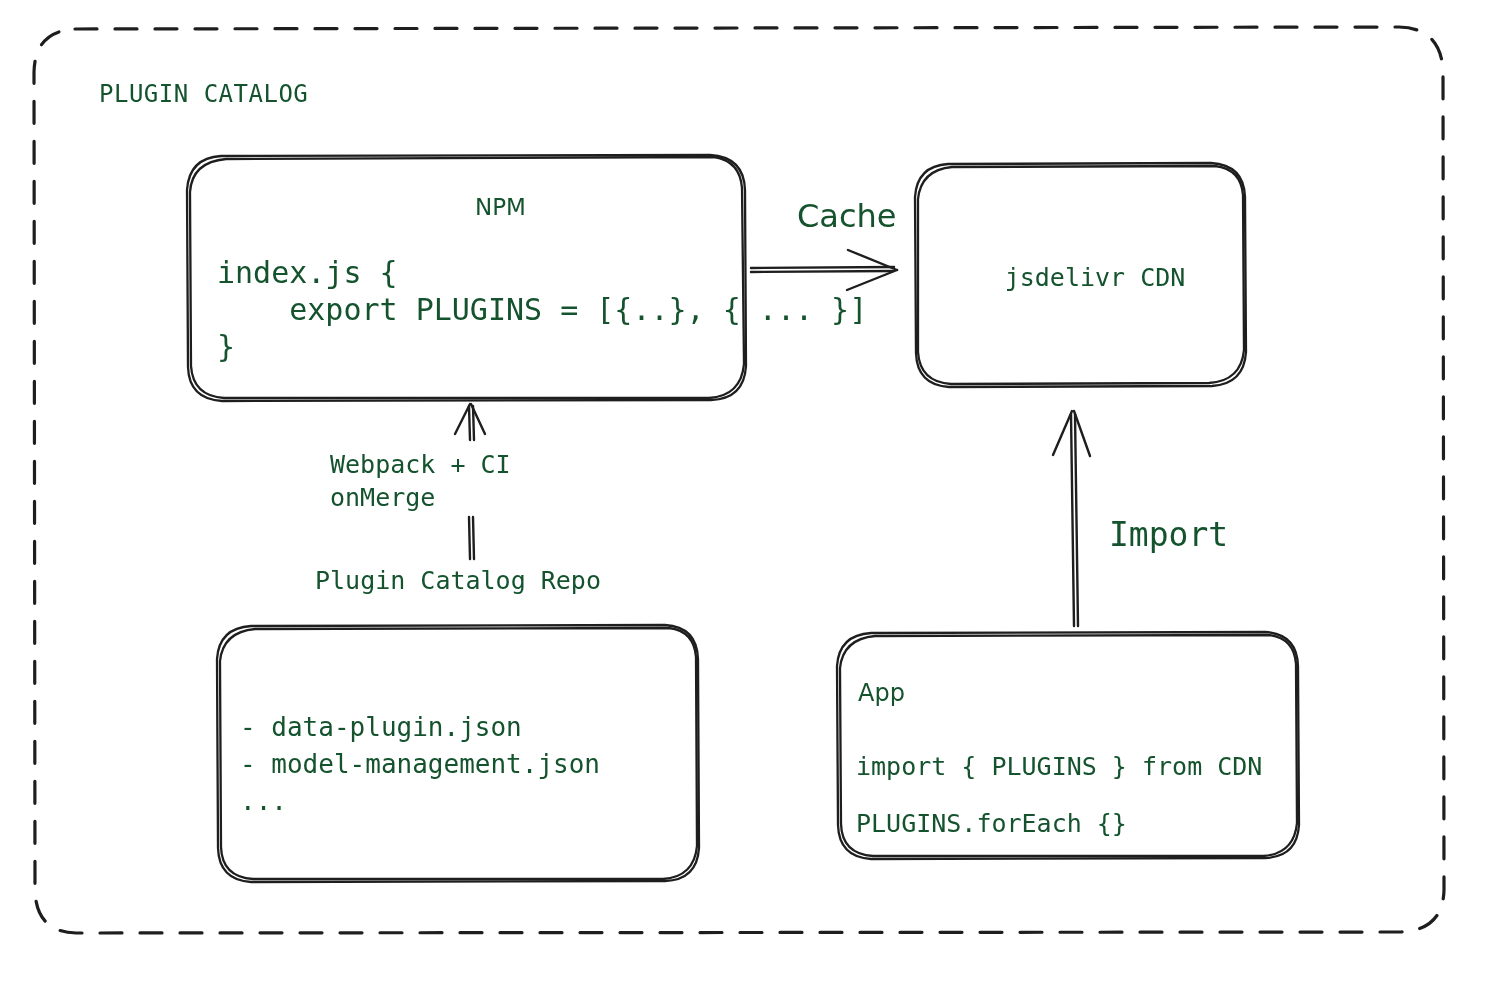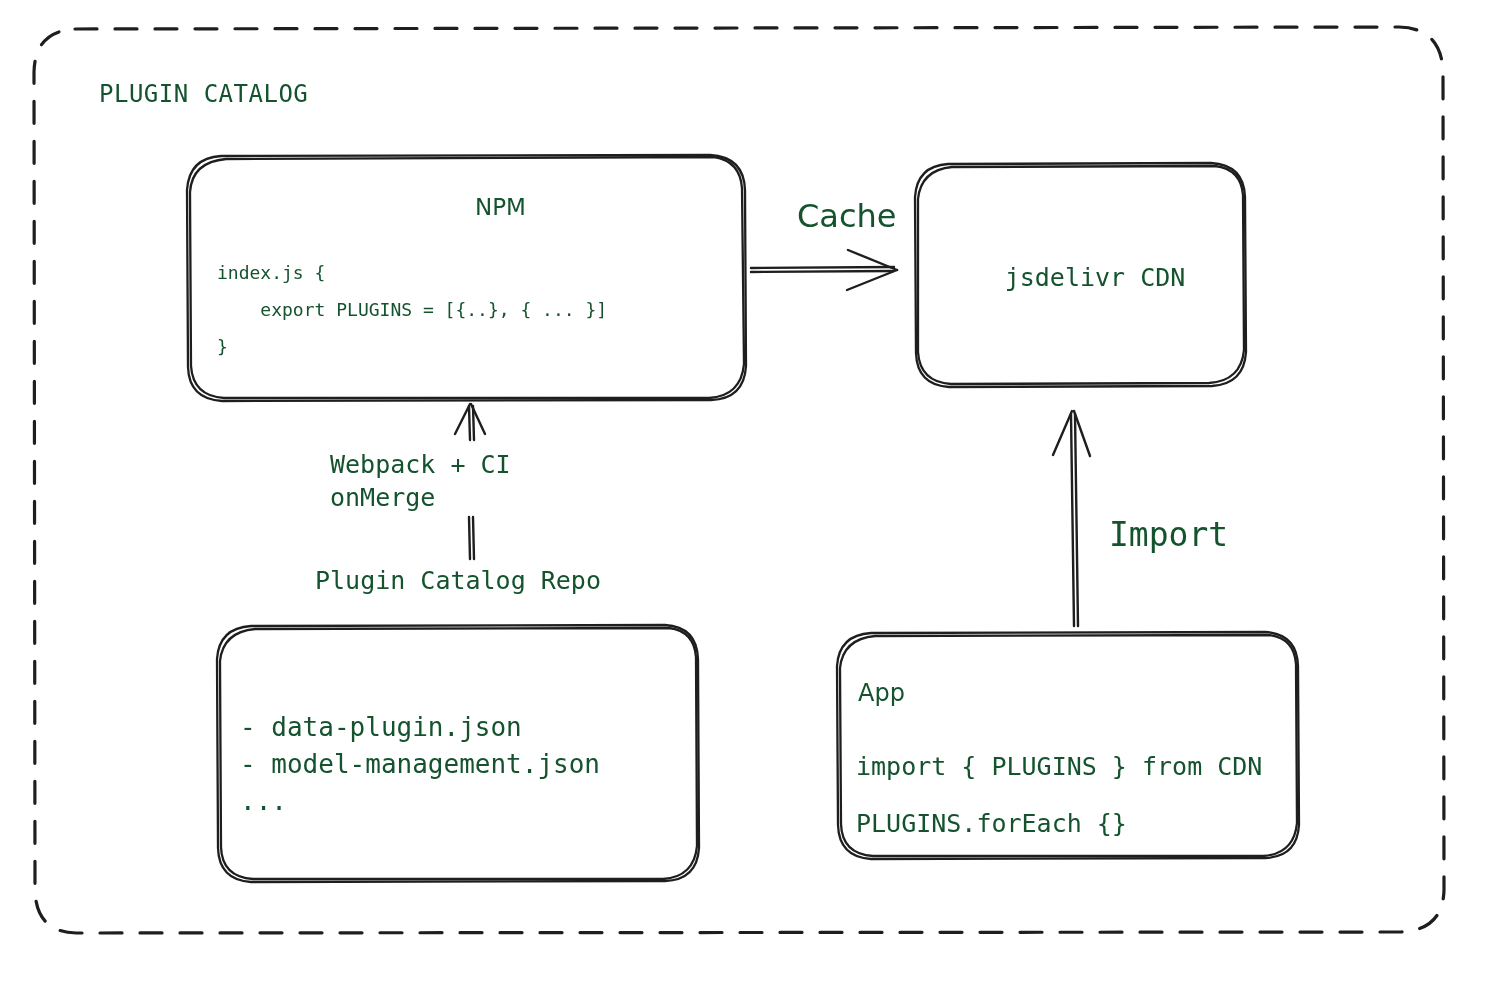--- a/index.html
+++ b/index.html
@@ -40,21 +40,21 @@
 
   
   #npm-title {
     left: 187px; top: 196px;
     width: 627px;
     text-align: center;
     font-size: 23px;
   }
   #npm-code {
     left: 217px; top: 254px;
-    font-size: 18px;
+    font-size: 30px;
     line-height: 37px;
   }
 
   
   #cdn-title {
     left: 915px; top: 265px;
     width: 360px;
     text-align: center;
     font-size: 25px;
   }

